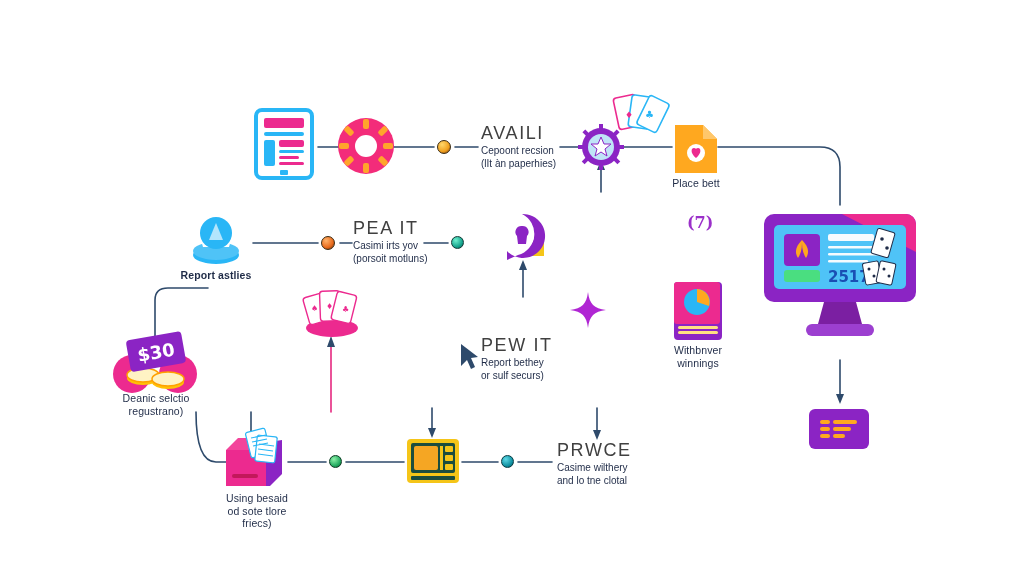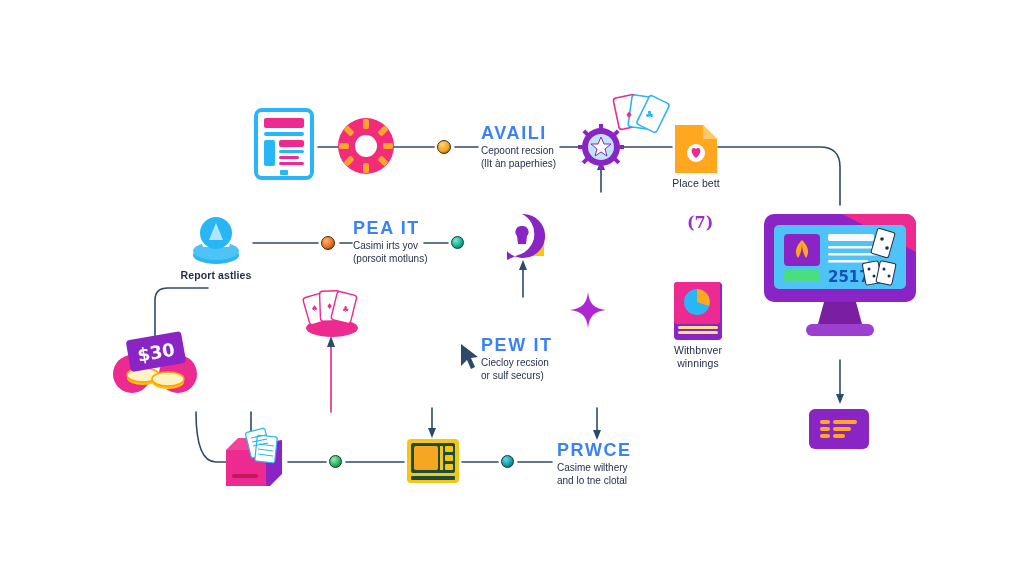--- a/index.html
+++ b/index.html
@@ -17,23 +17,23 @@
     position:absolute;
     text-align:center;
     color:#1f2b47;
     font-size:10.5px;
     line-height:12.5px;
     letter-spacing:.1px;
     white-space:pre-line;
   }
   .txtblock{position:absolute;}
   .txt-head{
-    color:#3b82f6;
+    color:#404040;
     font-size:18px;
-    font-weight:700;
+    font-weight:400;
     letter-spacing:1.6px;
     line-height:20px;
     margin:0 0 2px 0;
   }
   .txt-sub{
     color:#1f2b47;
     font-size:10px;
     line-height:12.5px;
     white-space:pre-line;
     margin:0;
@@ -235,20 +235,22 @@
       <ellipse cx="33" cy="48" rx="16" ry="7" fill="#ffc107"></ellipse>
       <ellipse cx="33" cy="45" rx="16" ry="7" fill="#fff3c4" stroke="#ffa000" stroke-width="1.5"></ellipse>
       <ellipse cx="58" cy="52" rx="16" ry="7" fill="#ffc107"></ellipse>
       <ellipse cx="58" cy="49" rx="16" ry="7" fill="#fff3c4" stroke="#ffa000" stroke-width="1.5"></ellipse>
       <g transform="rotate(-10 44 22)">
         <rect x="18" y="6" width="56" height="32" rx="4" fill="#8b24c4"></rect>
         <text x="46" y="29" text-anchor="middle" font-size="18" font-weight="bold" fill="#ffffff" font-family="DejaVu Sans, sans-serif">$30</text>
       </g>
     </svg>
   </div>
+  <div class="cap" style="left:-10px;top:62px;width:112px;">Deanic selctio
+regustrano)</div>
 </div>
 
 <div class="node" style="left:300px;top:285px;">
   <div class="icon-wrap">
     <svg width="64" height="54" viewBox="0 0 64 54">
       <ellipse cx="32" cy="43" rx="26" ry="9" fill="#ec2a8f"></ellipse>
       <g fill="#ffffff" stroke="#ec2a8f" stroke-width="1.4">
         <rect x="6" y="10" width="20" height="28" rx="3" transform="rotate(-16 16 24)"></rect>
         <rect x="20" y="6" width="20" height="30" rx="3" transform="rotate(-2 30 21)"></rect>
         <rect x="34" y="8" width="20" height="29" rx="3" transform="rotate(14 44 22)"></rect>
@@ -260,21 +262,21 @@
   </div>
 </div>
 
 <div class="node" style="left:458px;top:342px;">
   <svg width="22" height="30" viewBox="0 0 22 30">
     <path d="M3 2 L3 24 L9 18 L13 27 L17 25 L13 16 L20 15 Z" fill="#2e4a6b"></path>
   </svg>
 </div>
 <div class="txtblock" style="left:481px;top:335px;">
   <p class="txt-head blur-soft">PEW IT</p>
-  <p class="txt-sub">Ciecloy recsion
+  <p class="txt-sub">Report bethey
 or sulf securs)</p>
 </div>
 
 <div class="node" style="left:570px;top:292px;">
   <div class="icon-wrap">
     <svg width="36" height="36" viewBox="0 0 36 36">
       <path d="M18 0 C19.5 12 24 16.5 36 18 C24 19.5 19.5 24 18 36 C16.5 24 12 19.5 0 18 C12 16.5 16.5 12 18 0 Z" fill="#b026d3"></path>
     </svg>
   </div>
 </div>
@@ -311,20 +313,23 @@
         <line x1="29" y1="10" x2="44" y2="7"></line>
           <line x1="30" y1="14" x2="45" y2="11"></line>
         <line x1="31" y1="18" x2="46" y2="15"></line>
         <line x1="37" y1="16" x2="52" y2="18"></line>
           <line x1="36" y1="21" x2="51" y2="23"></line>
         <line x1="36" y1="26" x2="51" y2="28"></line>
       </g>
       <rect x="10" y="46" width="26" height="4" rx="2" fill="#c2185b"></rect>
     </svg>
   </div>
+  <div class="cap" style="left:-14px;top:64px;width:98px;">Using besaid
+od sote tlore
+friecs)</div>
 </div>
 
 <div class="node" style="left:406px;top:438px;">
   <div class="icon-wrap">
     <svg width="54" height="46" viewBox="0 0 54 46">
       <rect x="1" y="1" width="52" height="44" rx="4" fill="#f5c518"></rect>
       <rect x="5" y="5" width="44" height="30" rx="2" fill="#1b4d3e"></rect>
       <rect x="8" y="8" width="24" height="24" rx="2" fill="#f5a623"></rect>
       <g fill="#f5c518">
         <rect x="34" y="8" width="3" height="24"></rect>

